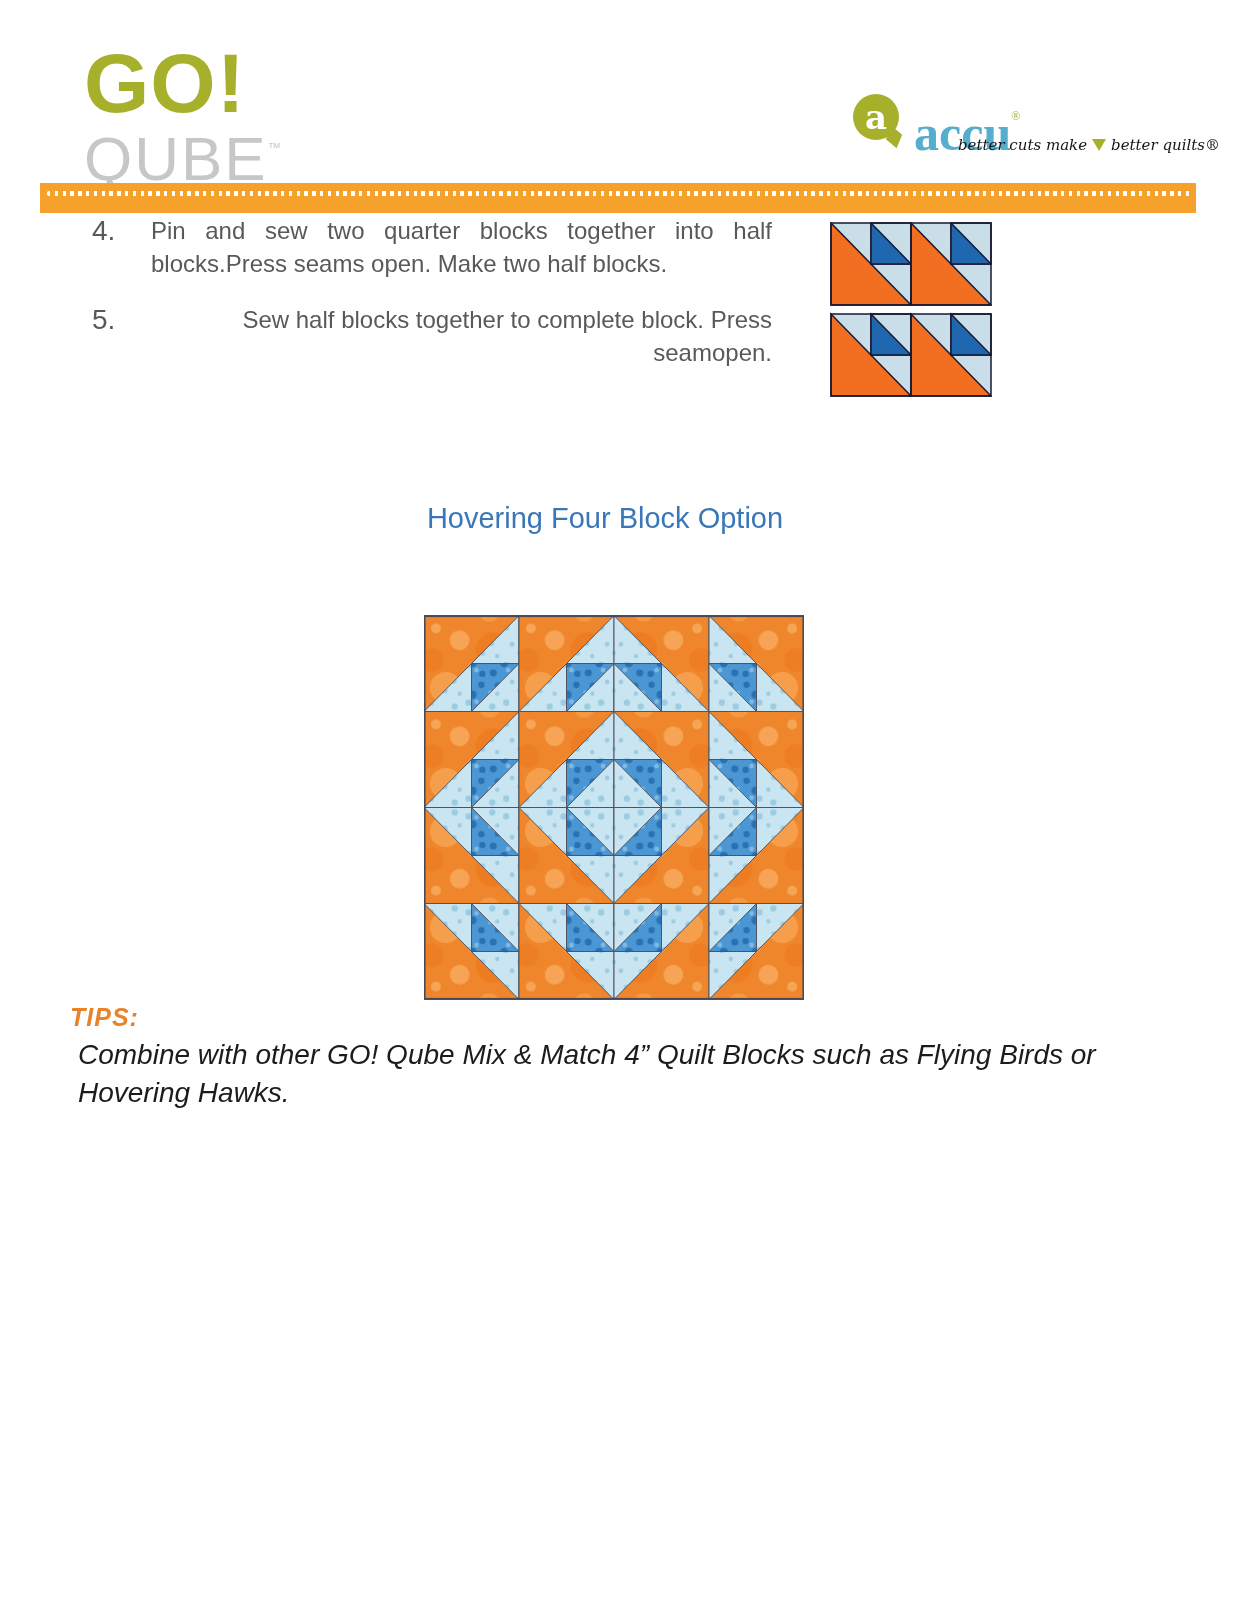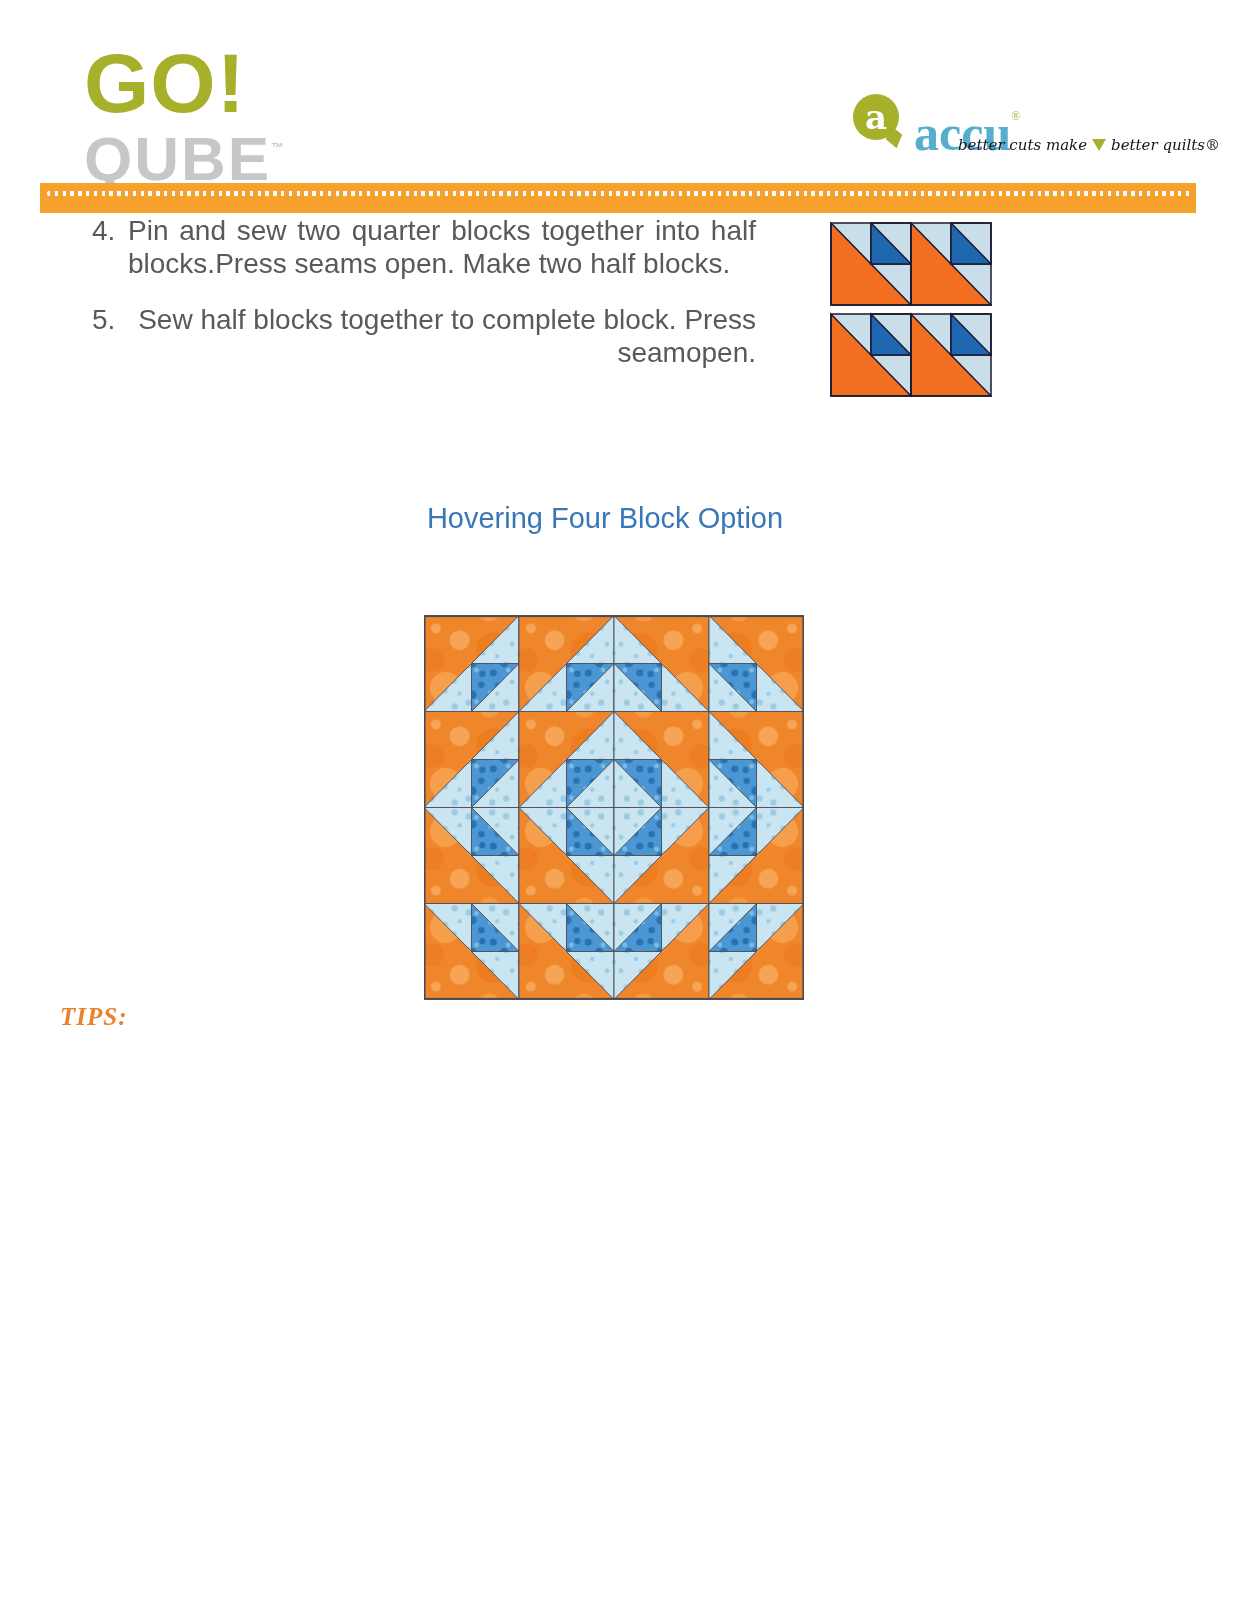--- a/index.html
+++ b/index.html
@@ -8,21 +8,21 @@
     position:relative; width:1236px; height:1600px; background:#ffffff;
     font-family:"Liberation Sans", sans-serif; overflow:hidden;
   }
 
   
   .go-logo { position:absolute; left:84px; top:46px; }
   .go-logo .go {
     font-size:84px; font-weight:bold; color:#A6B02B; line-height:74px; letter-spacing:1px;
   }
   .go-logo .qube {
-    font-size:62px; color:#C6C7C9; line-height:56px; letter-spacing:2px; font-weight:bold;
+    font-size:62px; color:#C6C7C9; line-height:56px; letter-spacing:2px; font-weight:normal;
   }
   .go-logo .tm { font-size:13px; color:#C6C7C9; vertical-align:28px; letter-spacing:0; }
 
   .aq-logo { position:absolute; left:850px; top:88px; width:340px; height:70px; }
   .aq-mark {
     position:absolute; left:3px; top:6px; width:46px; height:46px; border-radius:50%;
     background:#A6B02B; color:#ffffff; text-align:center;
     font-family:"DejaVu Serif", serif; font-size:34px; line-height:46px; font-weight:bold;
   }
   .aq-mark:after {
@@ -49,35 +49,35 @@
   .orange-bar .dots {
     position:absolute; left:7px; right:4px; top:8px; height:5px;
     background:repeating-linear-gradient(90deg,#ffffff 0 3.4px, rgba(255,255,255,0) 3.4px 7.8px);
     border-radius:2px;
   }
 
   
   .instructions { position:absolute; left:92px; top:214px; width:680px; color:#58595C; }
   .instr-item { display:flex; margin-bottom:23px; }
   .instr-num { width:36px; flex:0 0 36px; font-size:28px; line-height:33px; }
-  .instr-text { width:628px; font-size:28px; line-height:33px; text-align:justify; }
+  .instr-text { width:628px; font-size:24px; line-height:33px; text-align:justify;margin-left:23px; }
   .instr-item:last-child .instr-text { text-align:right; }
 
   
   .half-blocks { position:absolute; left:830px; top:222px; }
   .alt-heading {
     position:absolute; left:0; top:502px; width:1210px; text-align:center;
     color:#3A77B7; font-size:29px; font-weight:normal;
   }
   .quilt { position:absolute; left:424px; top:615px; }
 
   
   .tips-heading {
-    position:absolute; left:60px; top:1003px;
-    color:#E8822B; font-size:25px; font-weight:bold; font-style:italic; letter-spacing:1px;font-family:Liberation Serif, serif;
+    position:absolute; left:70px; top:1003px;
+    color:#E8822B; font-size:25px; font-weight:bold; font-style:italic; letter-spacing:1px;
   }
   .tips-body {
     position:absolute; left:78px; top:1036px; width:1062px;
     color:#1c1c1c; font-size:28px; line-height:38px; font-style:italic;
   }
 </style>
 </head>
 <body>
 
 <div class="page">
@@ -192,14 +192,15 @@
 
       <use href="#qu" transform="translate(0,291)"></use>
       <use href="#qu" transform="translate(96,291)"></use>
       <use href="#qu" transform="translate(288,291) scale(-1,1)"></use>
       <use href="#qu" transform="translate(384,291) scale(-1,1)"></use>
       <rect x="0.8" y="0.8" width="382.4" height="386.4" fill="none" stroke="#4A4A55" stroke-width="1.6"></rect>
     </svg>
   </div>
 
   <div class="tips-heading">TIPS:</div>
+  <p class="tips-body">Combine with other GO! Qube Mix &amp; Match 4” Quilt Blocks such as Flying Birds or Hovering Hawks.</p>
 
 </div>
 
 </body></html>

